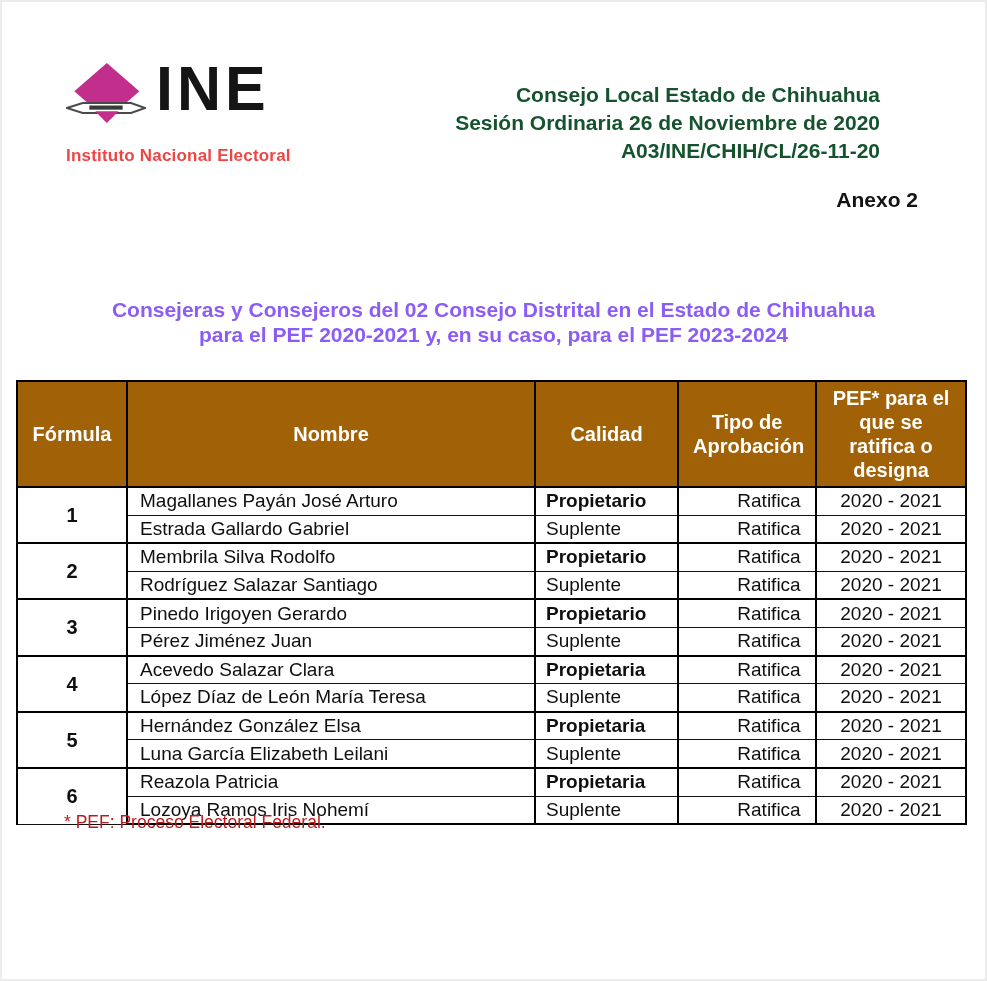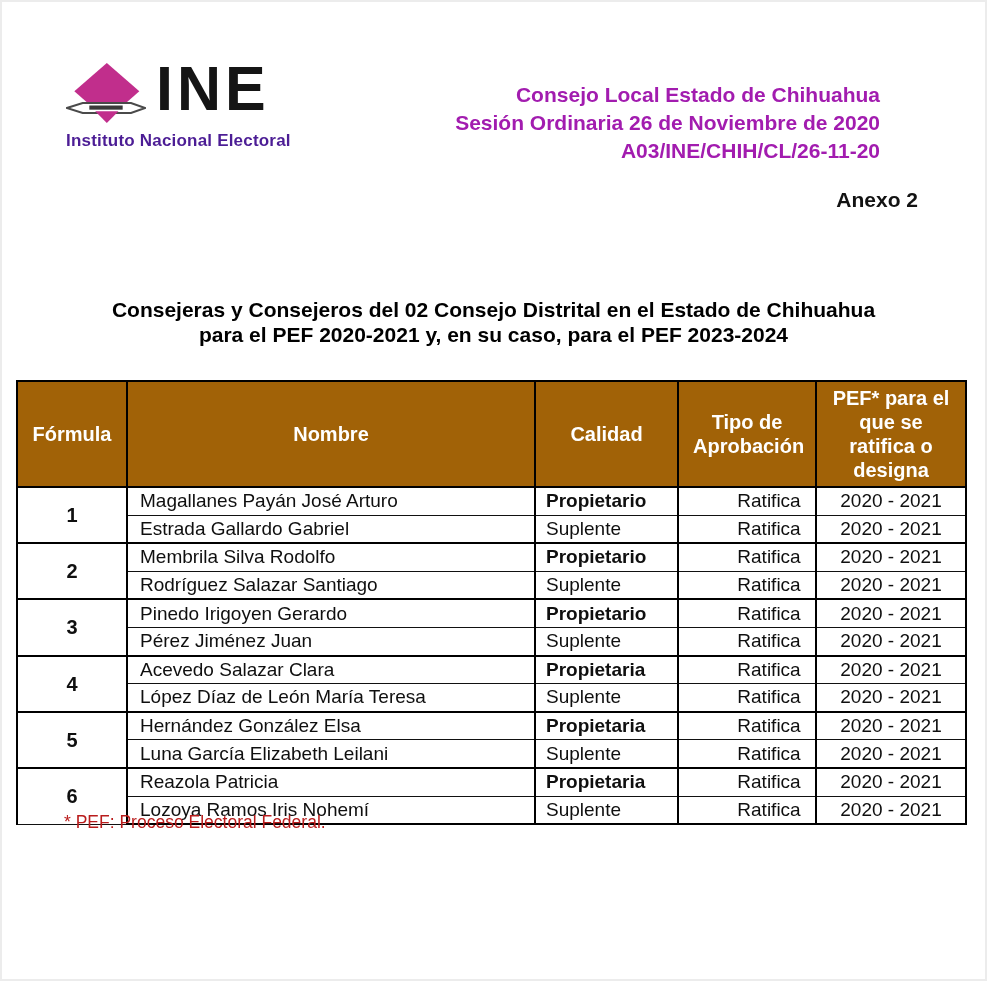--- a/index.html
+++ b/index.html
@@ -16,33 +16,33 @@
 
   
   .logo{position:absolute;left:64px;top:56px;}
   .logo-row{display:flex;align-items:flex-start;}
   .logo-svg{width:80px;height:64px;margin-top:3px;flex:0 0 auto;}
   .logo-ine{
     font-size:61px;font-weight:bold;letter-spacing:4px;
     line-height:60px;margin-left:10px;color:#151515;
     transform:scaleY(1.02);transform-origin:top left;
   }
-  .logo-sub{font-size:17px;font-weight:bold;margin-top:6px;color:#4c1d95;letter-spacing:0.2px;}
+  .logo-sub{font-size:17px;font-weight:bold;margin-top:21px;color:#ef4444;letter-spacing:0.2px;}
 
   
   .doc-header{
     position:absolute;top:79px;right:105px;
-    text-align:right;font-weight:bold;font-size:21px;line-height:28px;color:#a21caf;
+    text-align:right;font-weight:bold;font-size:21px;line-height:28px;color:#14532d;
   }
   .annex{position:absolute;top:186px;right:67px;font-weight:bold;font-size:21px;color:#121212;}
 
   
   .doc-title{
     position:absolute;top:295px;left:0;width:100%;
-    text-align:center;font-weight:bold;font-size:21px;line-height:25px;color:#000000;
+    text-align:center;font-weight:bold;font-size:21px;line-height:25px;color:#8b5cf6;
   }
 
   
   .table-wrap{position:absolute;left:14px;top:378px;width:949px;}
   table{border-collapse:collapse;table-layout:fixed;width:949px;}
   col.c1{width:110px;} col.c2{width:408px;} col.c3{width:143px;} col.c4{width:138px;} col.c5{width:150px;}
   thead th{
     background:#a16207;color:#ffffff;font-weight:bold;font-size:20px;line-height:24px;
     height:104px;text-align:center;vertical-align:middle;padding:0 14px;
     border:2px solid #000;

